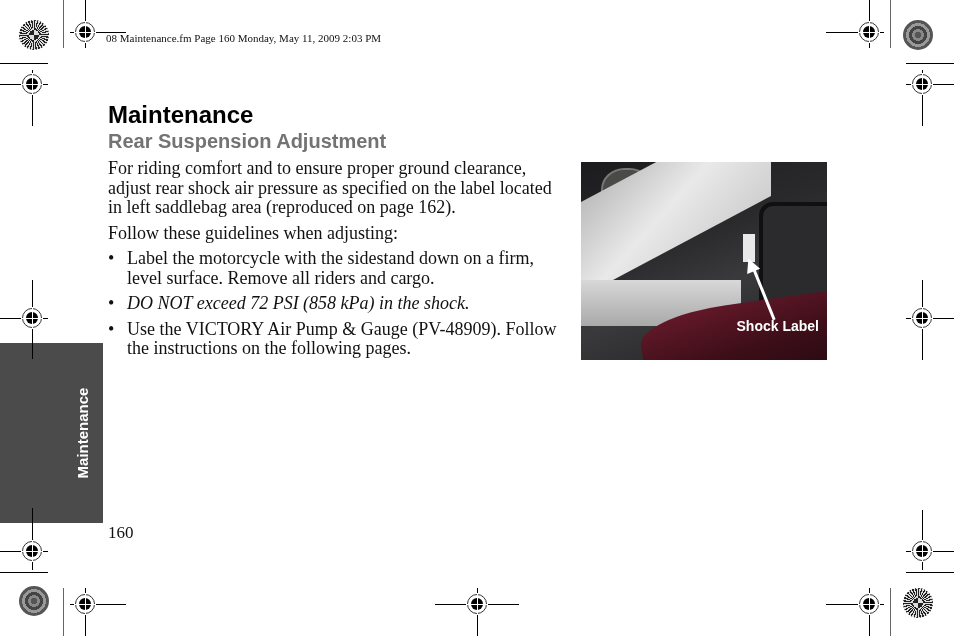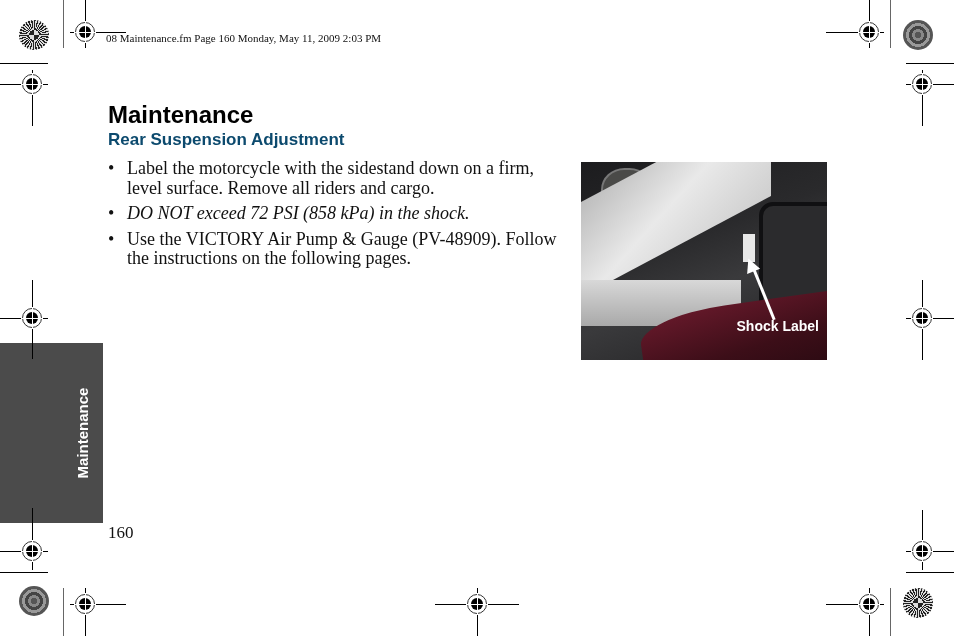--- a/index.html
+++ b/index.html
@@ -10,21 +10,21 @@
   .reg .ring { position:absolute; left:1px; top:1px; width:18px; height:18px; border:1px solid #333; border-radius:50%; }
   .reg .dot { position:absolute; left:5px; top:5px; width:12px; height:12px; background:#000; border-radius:50%; }
   .reg .ch { position:absolute; left:0; top:10.5px; width:22px; height:1px; background:#fff; }
   .reg .cv { position:absolute; top:0; left:10.5px; width:1px; height:22px; background:#fff; }
   .star { position:absolute; width:30px; height:30px; border-radius:50%;
     background: repeating-conic-gradient(#222 0deg 6deg, #ddd 6deg 12deg); }
   .moire { position:absolute; width:30px; height:30px; border-radius:50%;
     background: radial-gradient(circle, #555 0 3px, #888 3px 6px, #444 6px 9px, #999 9px 12px, #555 12px 15px); }
   .header-stamp { position:absolute; left:106px; top:32px; font-size:11px; font-family:"Liberation Serif", serif; color:#111; white-space:nowrap; }
   .h1 { position:absolute; left:108px; top:101px; font-family:"Liberation Sans", sans-serif; font-weight:bold; font-size:24px; color:#000; }
-  .h2 { position:absolute; left:108px; top:130px; font-family:"Liberation Sans", sans-serif; font-weight:bold; font-size:17px; color:#0c4a6e; }
+  .h2 { position:absolute; left:108px; top:130px; font-family:"Liberation Sans", sans-serif; font-weight:bold; font-size:20px; color:#737373; }
   .body-text { position:absolute; left:108px; top:159px; width:460px; font-size:18px; line-height:19.5px; }
   .body-text p { margin:0 0 6px 0; }
   .bullets { margin:0; padding:0; list-style:none; }
   .bullets li { position:relative; padding-left:19px; margin-bottom:6px; }
   .bullets li .b { position:absolute; left:0; top:0; }
   .italic { font-style:italic; }
   .side-tab { position:absolute; left:0; top:343px; width:103px; height:180px; background:#4b4b4b; }
   .side-label { position:absolute; left:82px; top:433px; transform:translate(-50%,-50%) rotate(-90deg); color:#fff; font-family:"Liberation Sans", sans-serif; font-weight:bold; font-size:15px; white-space:nowrap; }
   .page-num { position:absolute; left:108px; top:523px; font-size:17px; }
   .photo { position:absolute; left:581px; top:162px; width:246px; height:198px; overflow:hidden;
@@ -153,20 +153,22 @@
   </div>
 <div class="line-v" style="left:890px;top:588px;height:48px;background:#666;"></div>
 <div class="star" style="left:903px;top:588px;"></div>
 
 <div class="header-stamp">08 Maintenance.fm  Page 160  Monday, May 11, 2009  2:03 PM</div>
 
 <div class="h1">Maintenance</div>
 <div class="h2">Rear Suspension Adjustment</div>
 
 <div class="body-text">
+  <p>For riding comfort and to ensure proper ground clearance, adjust rear shock air pressure as specified on the label located in left saddlebag area (reproduced on page 162).</p>
+  <p>Follow these guidelines when adjusting:</p>
   <ul class="bullets">
     <li>
       <span class="b">•</span>
       <span>Label the motorcycle with the sidestand down on a firm, level surface. Remove all riders and cargo.</span>
     </li>
     <li>
       <span class="b">•</span>
       <span class="italic">DO NOT exceed 72 PSI (858 kPa) in the shock.</span>
     </li>
     <li>

